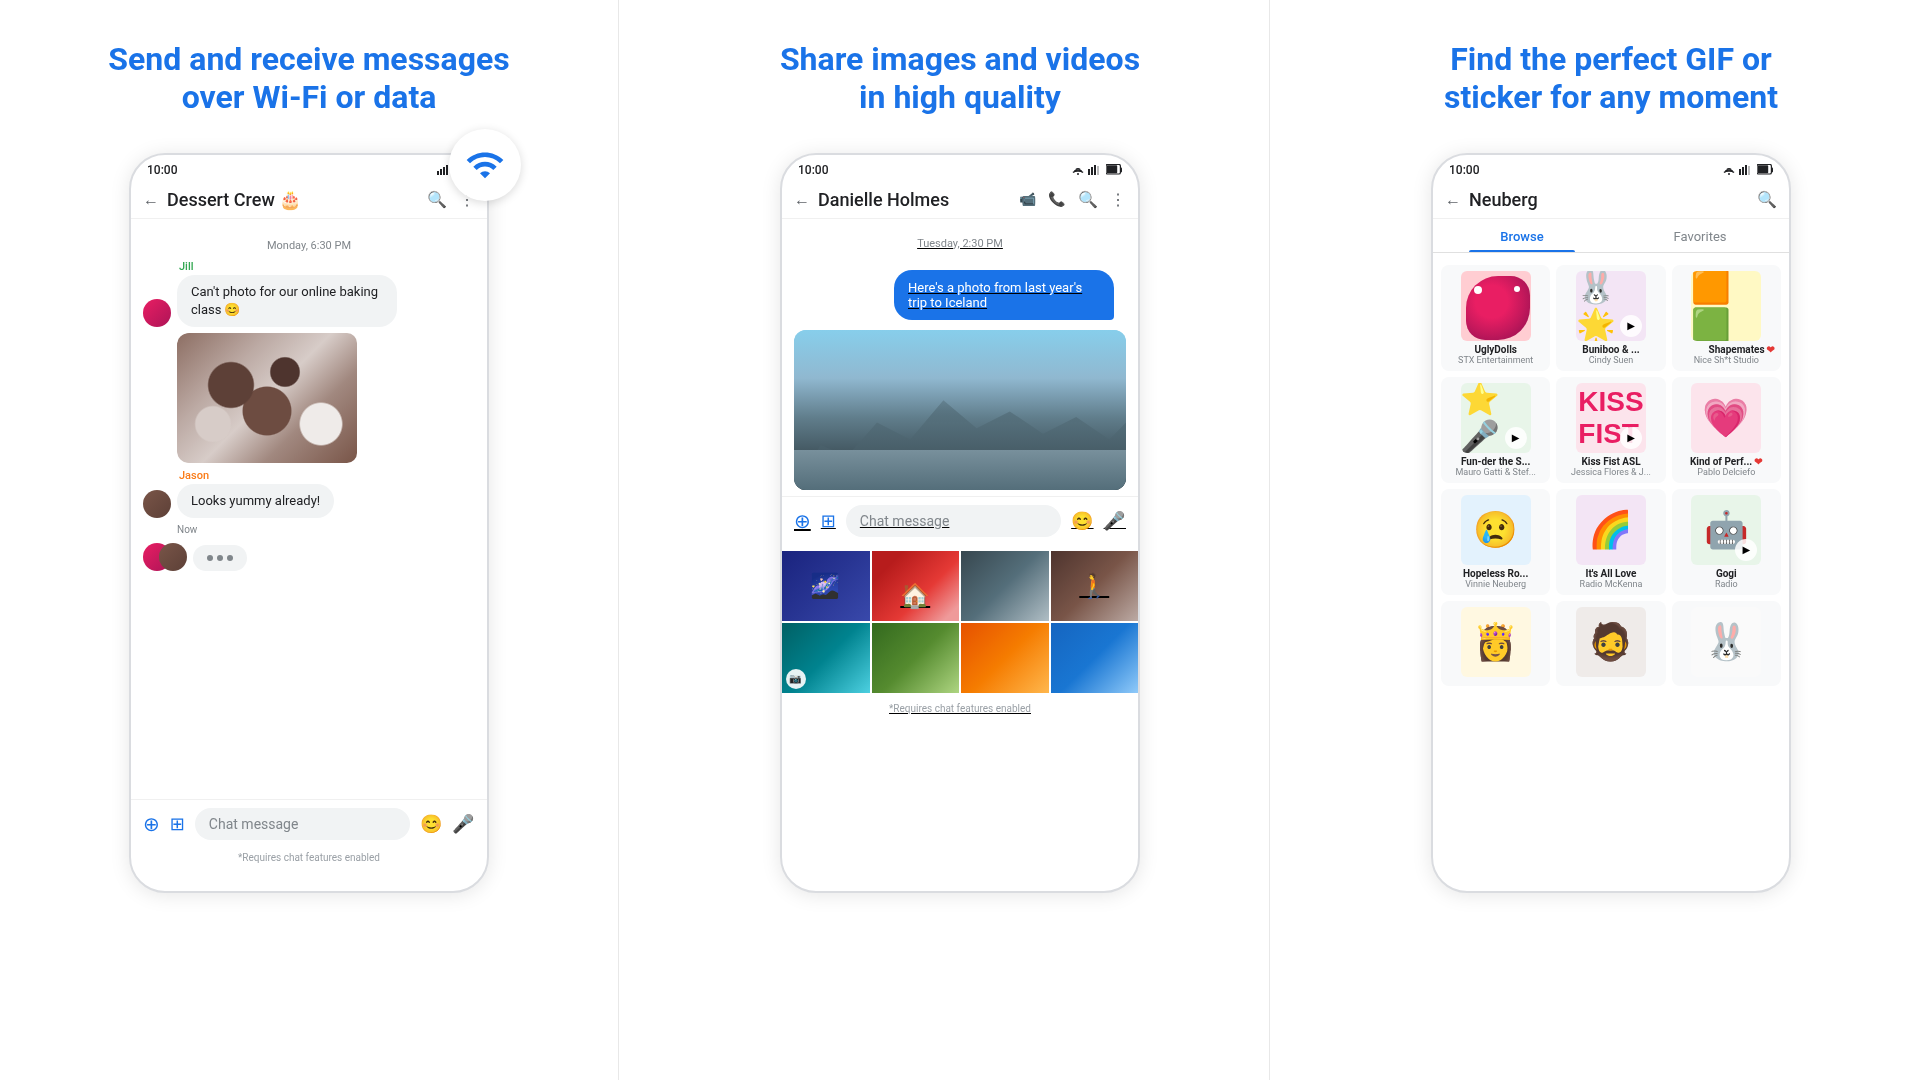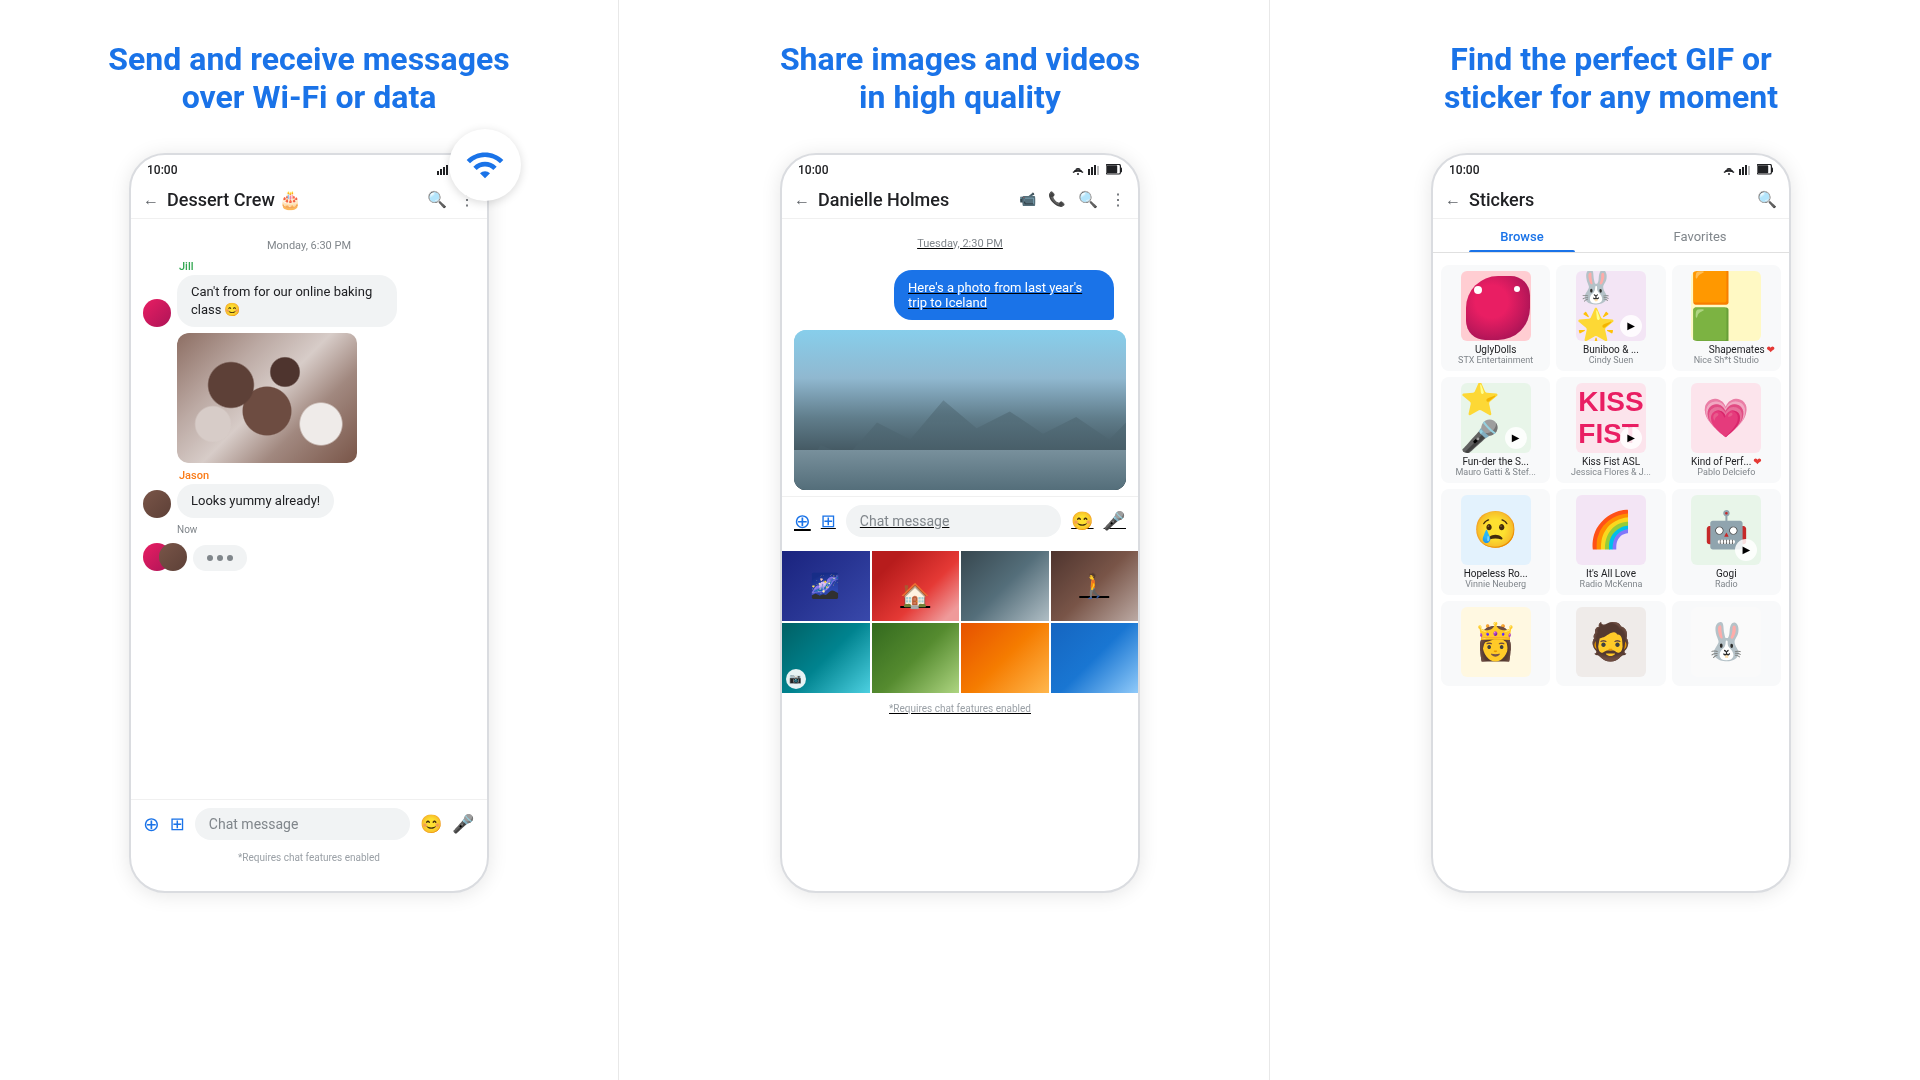--- a/index.html
+++ b/index.html
@@ -372,21 +372,21 @@
       position: relative;
       display: flex;
       align-items: center;
       justify-content: center;
       font-size: 36px;
       overflow: hidden;
     }
 
     .sticker-name {
       font-size: 10px;
-      font-weight: 400;
+      font-weight: 700;
       color: #202124;
       margin-top: 3px;
       text-align: center;
       white-space: nowrap;
       overflow: hidden;
       text-overflow: ellipsis;
       width: 100%;
     }
 
     .sticker-author {
@@ -464,21 +464,21 @@
             <span class="icon-more">⋮</span>
           </div>
         </div>
 
         <div class="chat-content" style="height:580px; overflow:hidden;">
           <div class="date-label">Monday, 6:30 PM</div>
 
           <div class="sender-name sender-green">Jill</div>
           <div class="message-row">
             <div class="avatar-small" style="background:linear-gradient(135deg,#e91e63,#ad1457);"></div>
-            <div class="bubble">Can't from for our online baking class 😊</div>
+            <div class="bubble">Can't photo for our online baking class 😊</div>
           </div>
 
           <div class="image-bubble">
             <div class="food-image"></div>
           </div>
 
 
           <div class="sender-name sender-orange">Jason</div>
           <div class="message-row">
             <div class="avatar-small" style="background:linear-gradient(135deg,#795548,#5d4037);"></div>
@@ -620,21 +620,21 @@
           <svg width="16" height="12" viewBox="0 0 20 14" fill="#202124">
               <rect x="0" y="0" width="18" height="12" rx="2" ry="2" fill="none" stroke="#202124" stroke-width="1.5"></rect>
               <rect x="1" y="1" width="13" height="10" rx="1" fill="#202124"></rect>
               <rect x="18" y="4" width="2" height="6" rx="1" fill="#202124"></rect>
             </svg>
         </div>
       </div>
 
       <div class="app-bar">
         <span class="icon-back">←</span>
-        <span class="app-bar-title">Stickers</span>
+        <span class="app-bar-title">Neuberg</span>
         <span class="icon-search">🔍</span>
       </div>
 
       <div class="tabs-bar">
         <div class="tab-item active">Browse</div>
         <div class="tab-item">Favorites</div>
       </div>
 
       <div class="sticker-grid">
 

